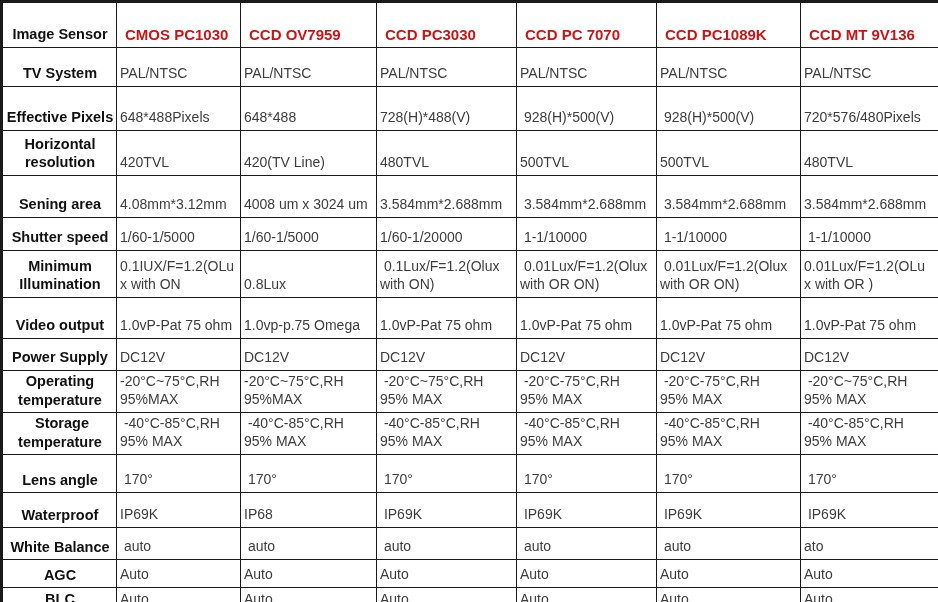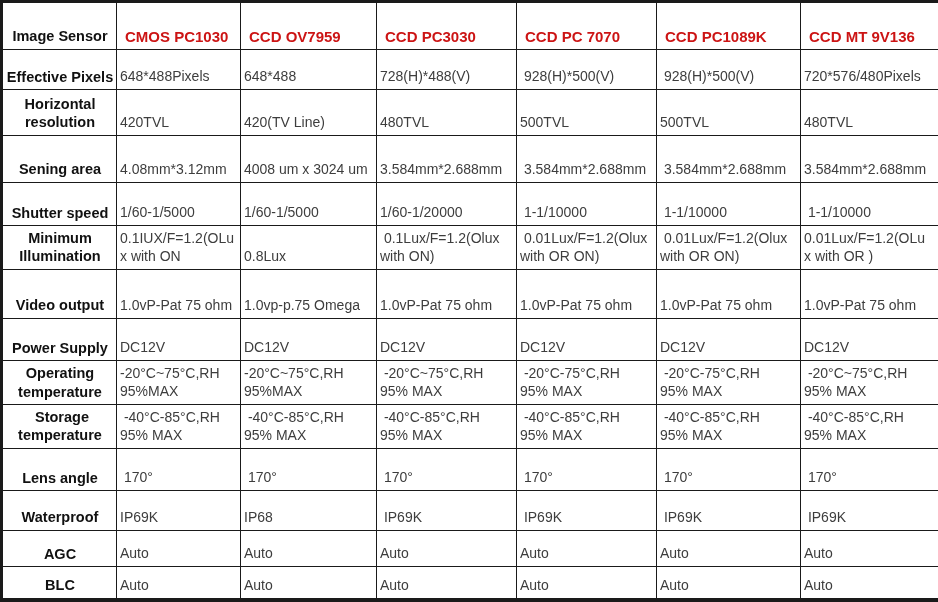--- a/index.html
+++ b/index.html
@@ -83,20 +83,29 @@
       <tr class="header-row">
         <th>Image Sensor</th>
         <td>CMOS PC1030</td>
         <td>CCD OV7959</td>
         <td>CCD PC3030</td>
         <td>CCD PC 7070</td>
         <td>CCD PC1089K</td>
         <td>CCD MT 9V136</td>
       </tr>
       <tr>
+        <th>TV System</th>
+        <td>PAL/NTSC</td>
+        <td>PAL/NTSC</td>
+        <td>PAL/NTSC</td>
+        <td>PAL/NTSC</td>
+        <td>PAL/NTSC</td>
+        <td>PAL/NTSC</td>
+      </tr>
+      <tr>
         <th>Effective Pixels</th>
         <td>648*488Pixels</td>
         <td>648*488</td>
         <td>728(H)*488(V)</td>
         <td> 928(H)*500(V)</td>
         <td> 928(H)*500(V)</td>
         <td>720*576/480Pixels</td>
       </tr>
       <tr>
         <th>Horizontal
@@ -203,20 +212,29 @@
       <tr>
         <th>Waterproof</th>
         <td>IP69K</td>
         <td>IP68</td>
         <td> IP69K</td>
         <td> IP69K</td>
         <td> IP69K</td>
         <td> IP69K</td>
       </tr>
       <tr>
+        <th>White Balance</th>
+        <td> auto</td>
+        <td> auto</td>
+        <td> auto</td>
+        <td> auto</td>
+        <td> auto</td>
+        <td>ato</td>
+      </tr>
+      <tr>
         <th>AGC</th>
         <td>Auto</td>
         <td>Auto</td>
         <td>Auto</td>
         <td>Auto</td>
         <td>Auto</td>
         <td>Auto</td>
       </tr>
       <tr>
         <th>BLC</th>

